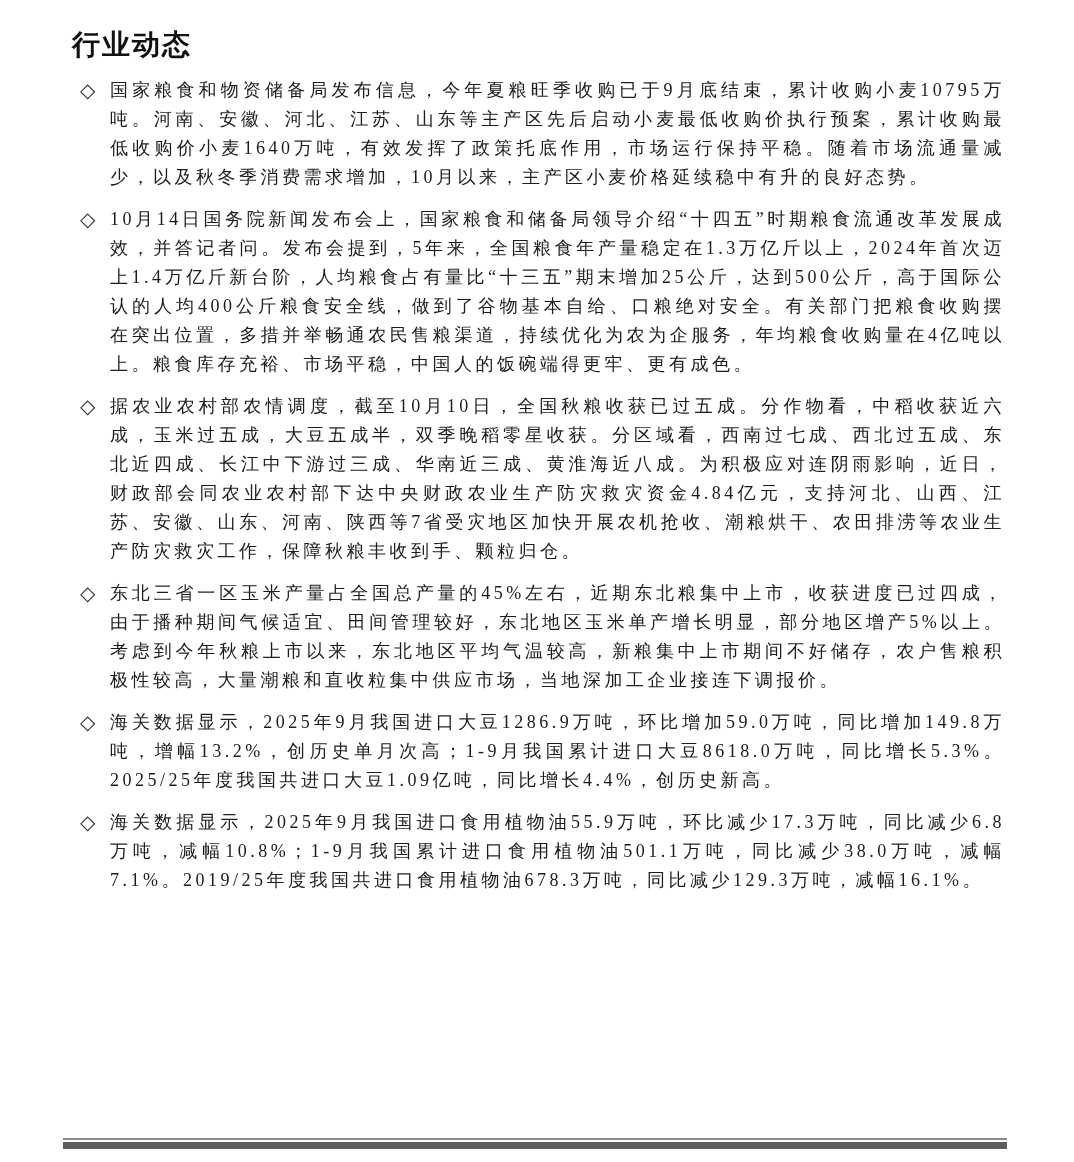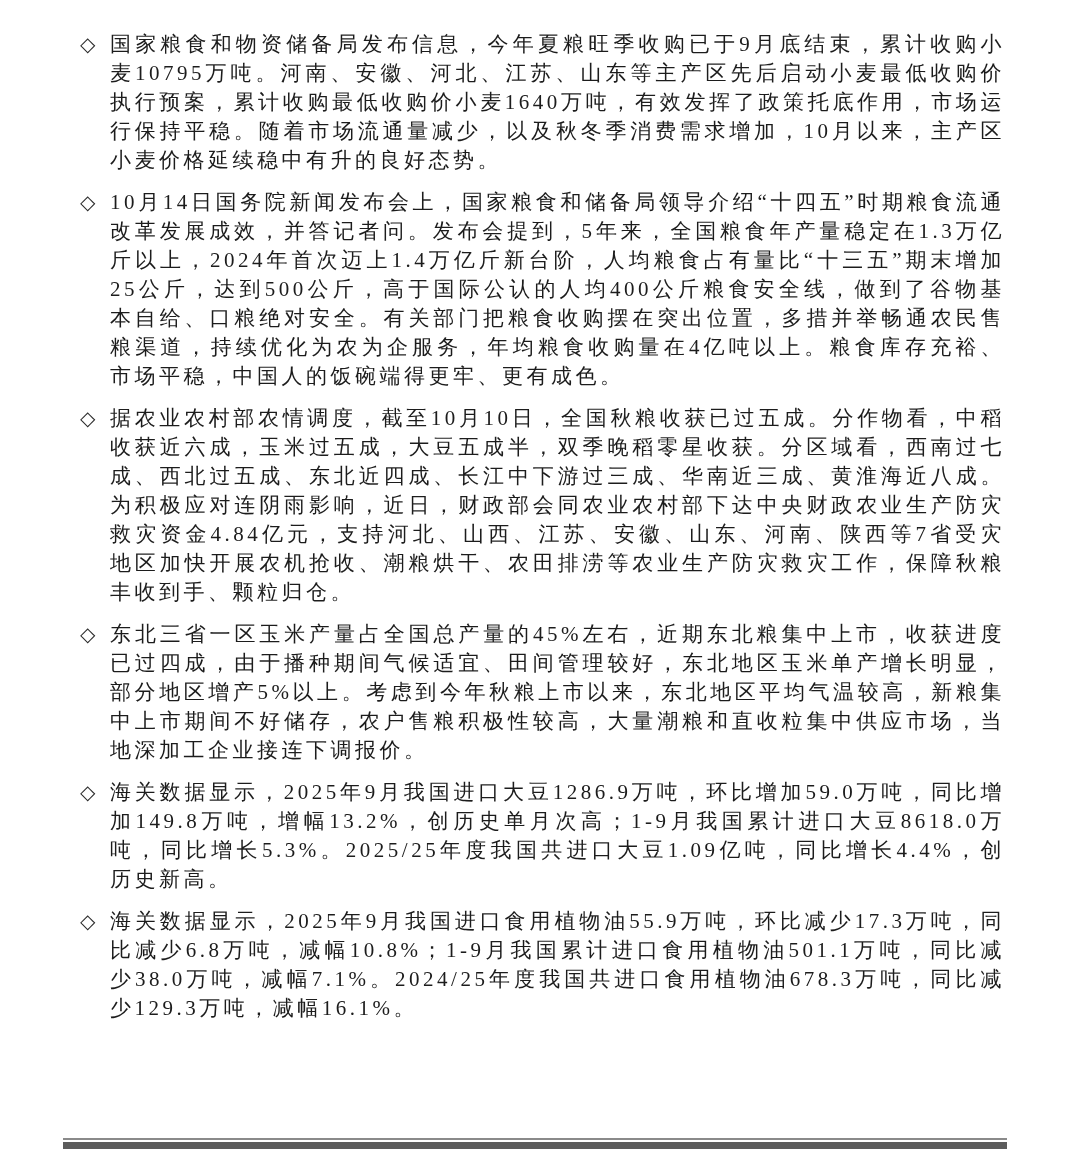--- a/index.html
+++ b/index.html
@@ -42,21 +42,21 @@
     padding-left: 8px;
     box-sizing: border-box;
     font-size: 20px;
     line-height: 29px;
     color: #2a2a2a;
     user-select: none;
   }
   .text {
     flex: 1;
     margin: 0;
-    font-size: 21px;
+    font-size: 18px;
     line-height: 29px;
     letter-spacing: 3.5px;
     text-align: justify;
     text-justify: inter-character;
     color: var(--text, #1c1c1c);
   }
   .footer-rule {
     position: absolute;
     left: 63px;
     top: 1138px;
@@ -70,20 +70,21 @@
   .rule-thick {
     height: 7px;
     background: var(--rule-thick, #5c5c5c);
   }
 </style>
 </head>
 <body>
 
 <div class="page">
   <div class="content">
+    <h1 class="title">行业动态</h1>
 
     <div class="items">
 
       <div class="item">
         <span class="bullet">◇</span>
         <p class="text">国家粮食和物资储备局发布信息，今年夏粮旺季收购已于9月底结束，累计收购小麦10795万吨。河南、安徽、河北、江苏、山东等主产区先后启动小麦最低收购价执行预案，累计收购最低收购价小麦1640万吨，有效发挥了政策托底作用，市场运行保持平稳。随着市场流通量减少，以及秋冬季消费需求增加，10月以来，主产区小麦价格延续稳中有升的良好态势。</p>
       </div>
 
       <div class="item">
         <span class="bullet">◇</span>
@@ -100,21 +101,21 @@
         <p class="text">东北三省一区玉米产量占全国总产量的45%左右，近期东北粮集中上市，收获进度已过四成，由于播种期间气候适宜、田间管理较好，东北地区玉米单产增长明显，部分地区增产5%以上。考虑到今年秋粮上市以来，东北地区平均气温较高，新粮集中上市期间不好储存，农户售粮积极性较高，大量潮粮和直收粒集中供应市场，当地深加工企业接连下调报价。</p>
       </div>
 
       <div class="item">
         <span class="bullet">◇</span>
         <p class="text">海关数据显示，2025年9月我国进口大豆1286.9万吨，环比增加59.0万吨，同比增加149.8万吨，增幅13.2%，创历史单月次高；1-9月我国累计进口大豆8618.0万吨，同比增长5.3%。2025/25年度我国共进口大豆1.09亿吨，同比增长4.4%，创历史新高。</p>
       </div>
 
       <div class="item">
         <span class="bullet">◇</span>
-        <p class="text">海关数据显示，2025年9月我国进口食用植物油55.9万吨，环比减少17.3万吨，同比减少6.8万吨，减幅10.8%；1-9月我国累计进口食用植物油501.1万吨，同比减少38.0万吨，减幅7.1%。2024/25年度我国共进口食用植物油678.3万吨，同比减少129.3万吨，减幅16.1%。</p>
+        <p class="text">海关数据显示，2025年9月我国进口食用植物油55.9万吨，环比减少17.3万吨，同比减少6.8万吨，减幅10.8%；1-9月我国累计进口食用植物油501.1万吨，同比减少38.0万吨，减幅7.1%。2019/25年度我国共进口食用植物油678.3万吨，同比减少129.3万吨，减幅16.1%。</p>
       </div>
 
     </div>
   </div>
 
   <div class="footer-rule">
     <div class="rule-thin"></div>
     <div class="rule-thick"></div>
   </div>
 </div>

